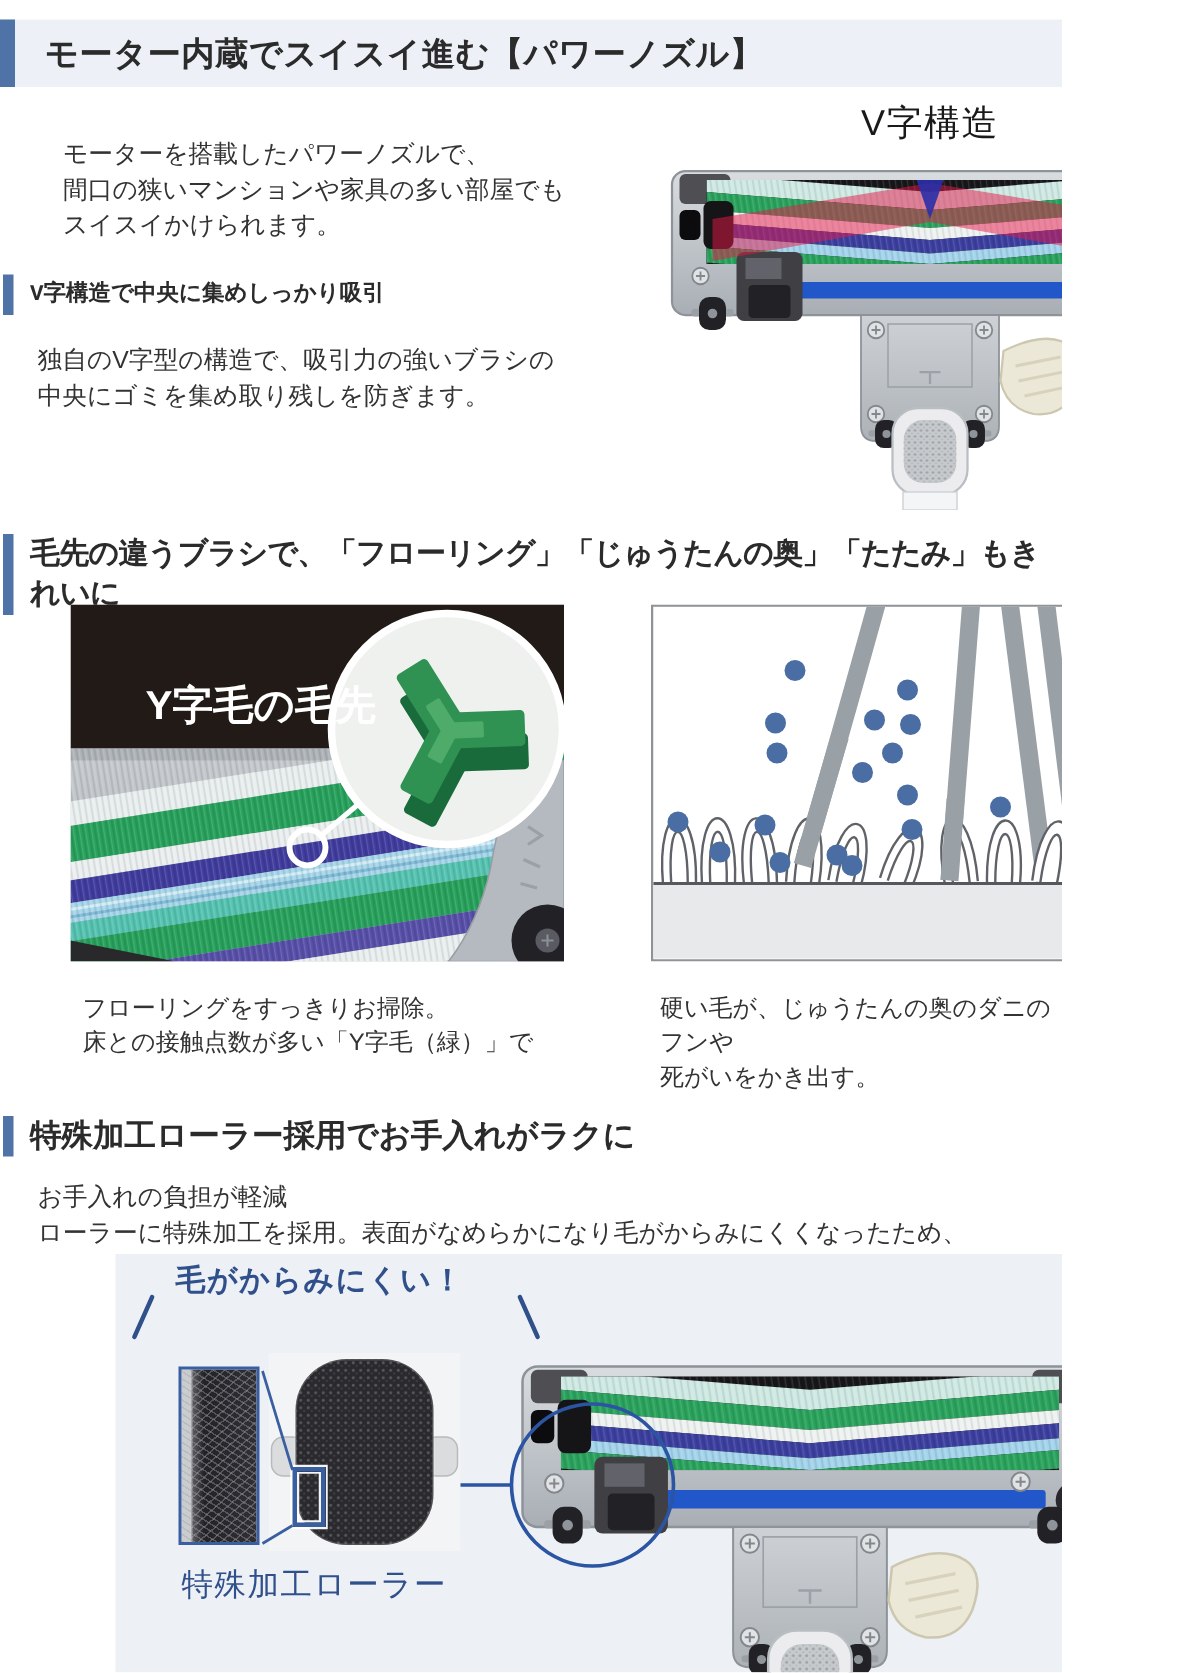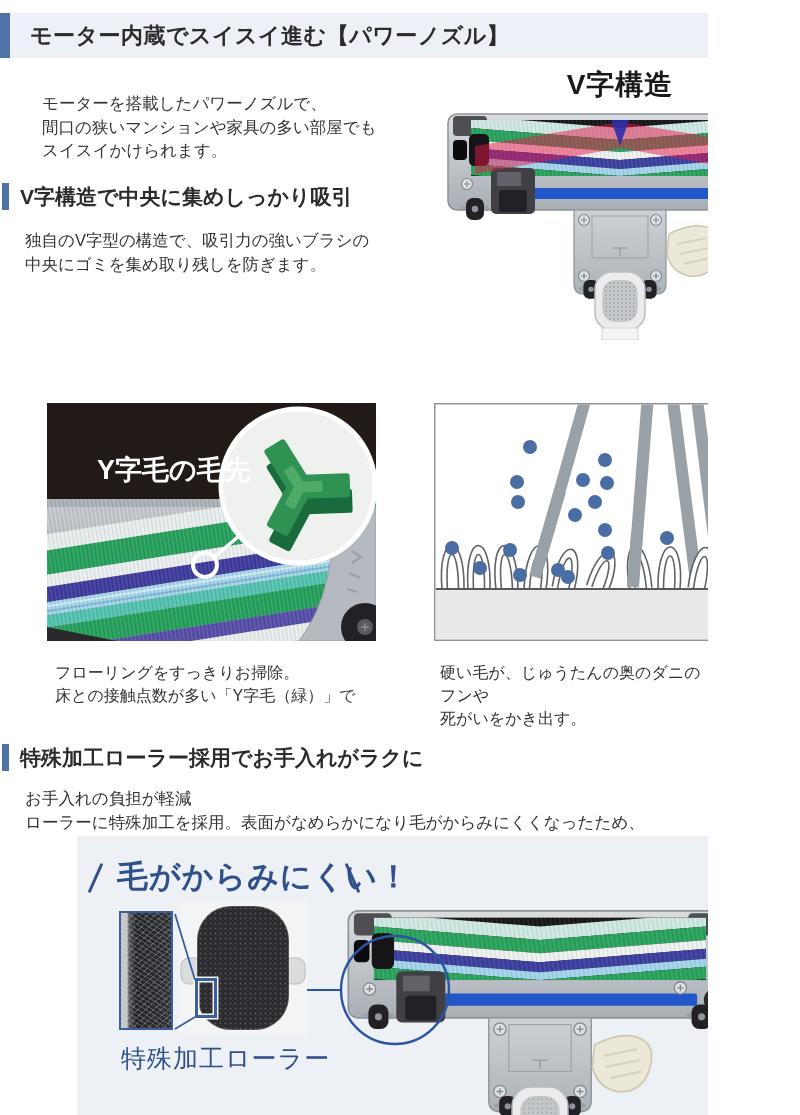--- a/index.html
+++ b/index.html
@@ -11,47 +11,47 @@
     position:absolute; left:0; top:13px; width:800px; height:45px;
     background:#edf1f7; border-left:10px solid #4f73a6;
     display:flex; align-items:center; padding-left:20px;
     font-size:22px; font-weight:bold; color:#2b2b2b; letter-spacing:0.5px;
   }
 
   .sec-heading {
     position:absolute; left:2px; border-left:7px solid #4f73a6;
     padding-left:11px; font-weight:bold; color:#2b2b2b; line-height:27px;
   }
-  #heading-v { top:183px; font-size:21px; }
+  #heading-v { top:183px; font-size:15px;font-family:Liberation Mono, monospace; }
   #heading-brush { top:356px; font-size:20px; letter-spacing:-0.5px; }
   #heading-roller { top:744px; font-size:21px; }
 
   .body-text { position:absolute; font-size:16.5px; line-height:23.5px; color:#333; }
   #intro-text { left:25px; top:92px;margin-left:17px; }
   #body-v { left:25px; top:229px; }
   #body-roller { left:25px; top:787px; }
 
-  .figure-label { position:absolute; font-size:28px; color:#1a1a1a;font-weight:bold; }
+  .figure-label { position:absolute; font-size:24px; color:#1a1a1a; }
   #nozzle-label-1 { left:445px; top:66px; width:350px; text-align:center; letter-spacing:1px; }
 
   .fig { position:absolute; }
   #nozzle-fig-1 { left:445px; top:98px; width:350px; height:242px; }
   #brush-fig { left:47px; top:403px; width:329px; height:238px; }
   #carpet-fig { left:434px; top:403px; width:329px; height:238px; }
 
   .caption { position:absolute; font-size:16px; line-height:23px; color:#333; }
   #caption-left { left:55px; top:661px; }
   #caption-right { left:440px; top:661px; }
 
   .bottom-panel {
     position:absolute; left:77px; top:836px; width:723px; height:279px;
     background:#edf0f5;
   }
   .callout-text {
-    position:absolute; left:40px; top:20px; font-size:31px; font-weight:600;
+    position:absolute; left:40px; top:4px; font-size:20px; font-weight:600;
     color:#30508c; letter-spacing:1px;
   }
   .slash { position:absolute; width:3px; height:32px; background:#30508c; border-radius:2px; }
   #slash-left { left:17px; top:26px; transform:rotate(24deg); }
   #slash-right { left:274px; top:26px; transform:rotate(-24deg); }
 
   .texture-strip {
     position:absolute; left:42px; top:75px; width:54px; height:119px;
     border:2px solid #3a5fa0;
     background:
@@ -59,21 +59,21 @@
       repeating-linear-gradient(-41deg, rgba(195,197,203,0.30) 0 1px, transparent 1px 5px),
       linear-gradient(90deg, #caccce 0 6px, #57575c 8px, #232327 15px, #2f2f34 100%);
   }
   #wheel-fig { position:absolute; left:102px; top:66px; width:128px; height:132px; }
   .magnify-rect {
     position:absolute; left:118px; top:142px; width:22px; height:40px;
     border:3px solid #3a5fa0;
     box-shadow:0 0 0 1.5px rgba(255,255,255,0.95), inset 0 0 0 1.5px rgba(255,255,255,0.95);
   }
   .roller-label {
-    position:absolute; left:44px; top:206px; font-size:25px; color:#30508c; letter-spacing:1px;
+    position:absolute; left:44px; top:206px; font-size:21px; color:#30508c; letter-spacing:1px;
   }
   #nozzle-fig-2 { position:absolute; left:268px; top:57px; width:390px; height:222px; }
   #panel-overlay { position:absolute; left:0; top:0; width:723px; height:279px; pointer-events:none; }
 </style>
 </head>
 <body>
 
 <svg width="0" height="0" style="position:absolute" aria-hidden="true">
   <defs>
     <linearGradient id="g-body" x1="0" y1="0" x2="0" y2="1">
@@ -180,20 +180,21 @@
       <path d="M166 22 L184 22 L175 48 Z" fill="#2a2fa8" opacity="0.9"></path>
     </g>
   </svg>
 
   <h2 class="sec-heading" id="heading-v">V字構造で中央に集めしっかり吸引</h2>
   <div class="body-text" id="body-v">
     <div>独自のV字型の構造で、吸引力の強いブラシの</div>
     <div>中央にゴミを集め取り残しを防ぎます。</div>
   </div>
 
+  <h2 class="sec-heading" id="heading-brush">毛先の違うブラシで、「フローリング」「じゅうたんの奥」「たたみ」もきれいに</h2>
 
   <svg class="fig" id="brush-fig" viewBox="0 0 329 238">
     <clipPath id="lowerclip">
         <rect x="0" y="96" width="329" height="142"></rect>
       </clipPath>
     <rect width="329" height="238" fill="url(#g-metal)"></rect>
     <rect x="0" y="0" width="329" height="96" fill="#211a16"></rect>
     <rect x="0" y="96" width="329" height="8" fill="#aeb3b8"></rect>
     <g clip-path="url(#lowerclip)">
       <g transform="rotate(-9 165 170)">

